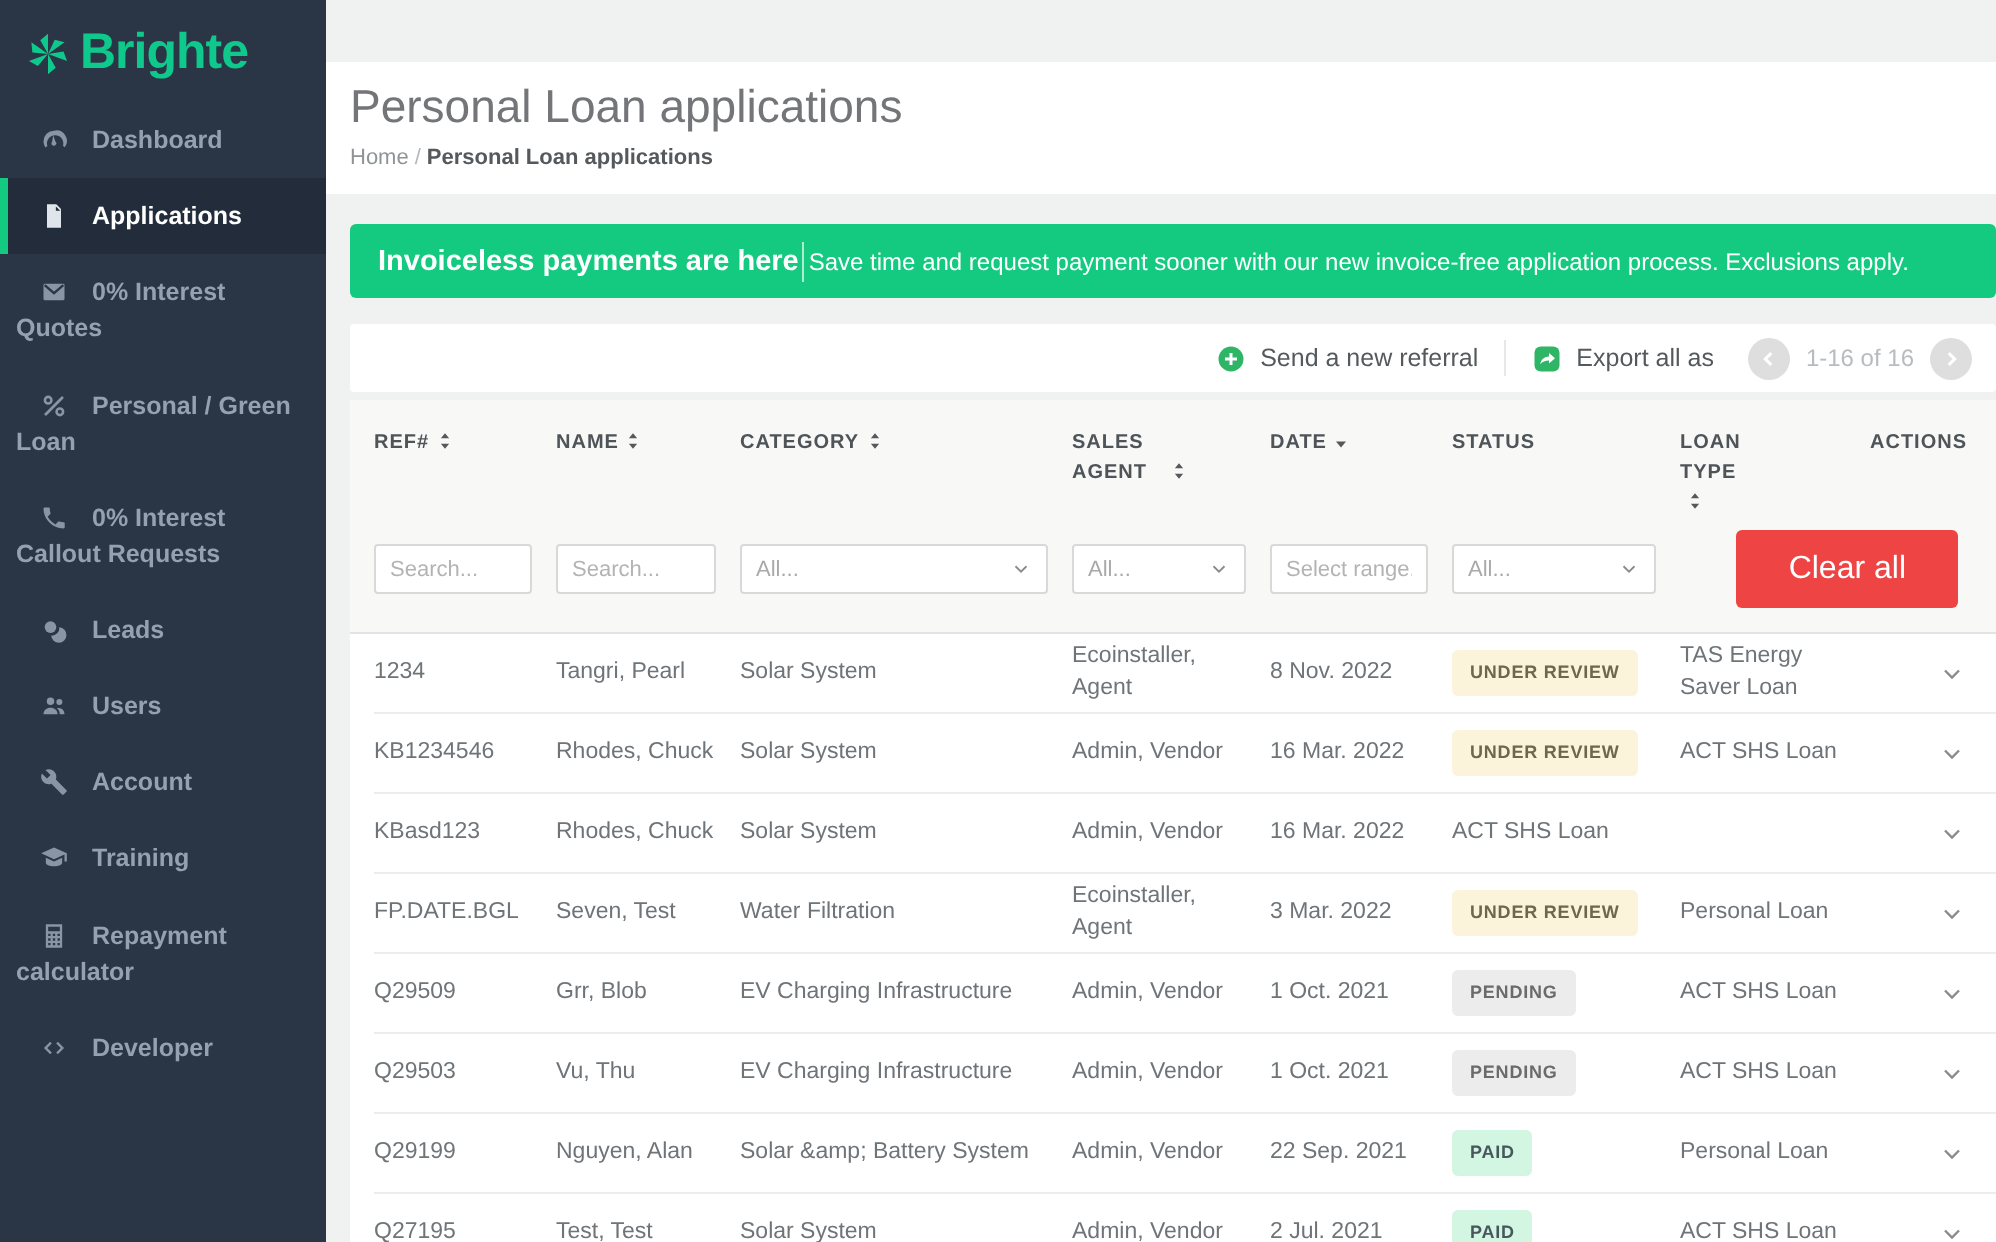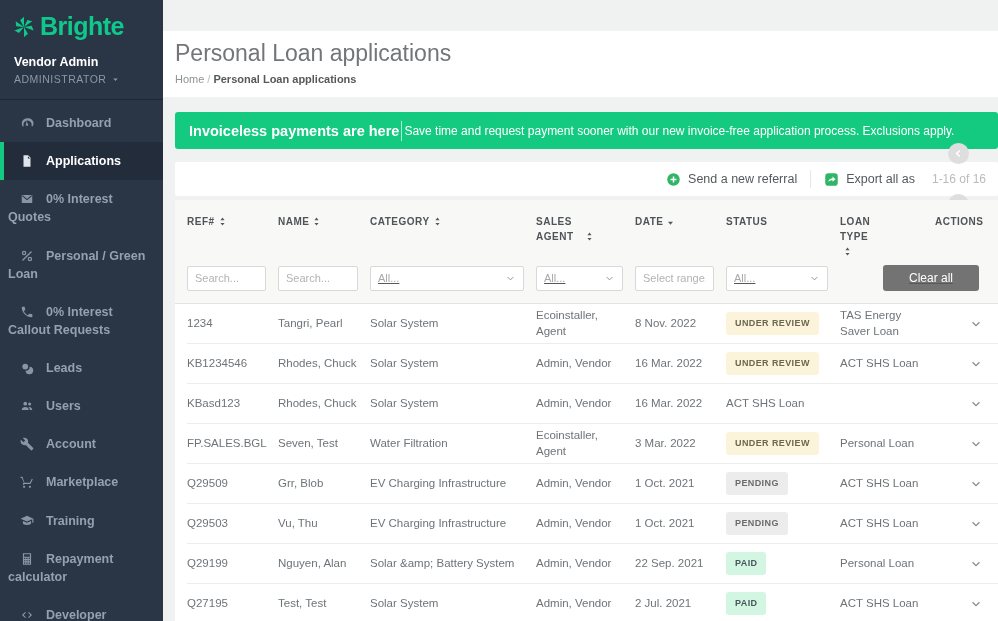--- a/index.html
+++ b/index.html
@@ -60,21 +60,21 @@
 
   
   .toolbar {
     position: absolute; top: 162px; left: 12px; right: 0; height: 34px;
     background: #ffffff; border-radius: 2px;
     display: flex; align-items: center; justify-content: flex-end; gap: 13px; padding: 0 12px;
   }
   .tool-btn { display: flex; align-items: center; gap: 7px; font-size: 12.5px; color: #55595c; cursor: pointer; }
   .tool-btn .icon svg { width: 15px; height: 15px; }
   .tool-divider { width: 1px; height: 18px; background: #e7e7e7; }
-  .pagination { display: flex; align-items: center; gap: 8px; margin-left: 4px; flex-direction: column; }
+  .pagination { display: flex; align-items: center; gap: 8px; margin-left: 4px; }
   .page-circle {
     width: 21px; height: 21px; border-radius: 50%; background: #dedede;
     display: flex; align-items: center; justify-content: center; cursor: pointer;
   }
   .page-circle svg { width: 11px; height: 11px; }
   .page-range { font-size: 12px; color: #b9bcbe; }
 
   
   .table {
     position: absolute; top: 200px; left: 12px; right: 0; bottom: 0;
@@ -90,35 +90,35 @@
   .hcell .icon svg { width: 11px; height: 11px; }
   .hlabel { display: inline; }
   .hlabel.wrap-55 { display: inline-block; max-width: 46px; vertical-align: bottom; }
   .hlabel.wrap-40 { display: inline-block; max-width: 34px; vertical-align: bottom; }
 
   .col-ref { width: 91px; } .col-name { width: 92px; } .col-cat { width: 166px; }
   .col-agent { width: 99px; } .col-date { width: 91px; } .col-status { width: 114px; }
   .col-loan { width: 95px; } .col-actions { flex: 1; }
   .hrow .col-loan { width: 50px; } .hrow .col-actions { flex: 1; padding-left: 45px; }
 
-  .frow { display: flex; align-items: center; margin-top: 6px; padding-right: 19px; text-decoration: underline; }
+  .frow { display: flex; align-items: center; margin-top: 6px; padding-right: 19px; }
   .fcell { padding-right: 12px; }
   .f-input, .f-select {
     width: 100%; height: 25px; border: 1px solid #d9d9d9; border-radius: 2px;
     background: #fff; font-size: 11px; color: #9b9b9b; padding: 0 7px;
     font-family: "Liberation Sans", sans-serif;
   }
   .f-input::placeholder { color: #b3b3b3; }
   .f-select { display: flex; align-items: center; justify-content: space-between; cursor: pointer; }
   .f-select .val { color: #a9a9a9; }
   .f-select .icon { color: #8a8a8a; } .f-select .icon svg { width: 11px; height: 11px; }
   .f-actions { flex: 1; display: flex; justify-content: flex-end; padding-right: 0; }
   .clear-btn {
-    background: #737373; color: #fff; border: none; border-radius: 3px;
-    height: 26px; padding: 0 26px; font-size: 12px; cursor: pointer;
+    background: #ef4444; color: #fff; border: none; border-radius: 3px;
+    height: 39px; padding: 0 26px; font-size: 16px; cursor: pointer;
     font-family: "Liberation Sans", sans-serif;
   }
 
   .tbody { padding-left: 12px; }
   .trow { display: flex; align-items: center; min-height: 40px; border-bottom: 1px solid #ededed; padding: 4px 0; }
   .tcell { font-size: 11.5px; color: #6e7478; line-height: 1.35; padding-right: 6px; }
   .badge {
     display: inline-block; padding: 5px 9px; border-radius: 3px;
     font-size: 9px; font-weight: 700; letter-spacing: 0.4px; white-space: nowrap;
   }
@@ -141,31 +141,20 @@
           <path d="M13 13 L13 2 L8.8 5.6 Z" transform="rotate(55 13 13)"></path>
           <path d="M13 13 L13 2 L8.8 5.6 Z" transform="rotate(-55 13 13)"></path>
           <path d="M13 13 L13 2 L8.8 5.6 Z" transform="rotate(-110 13 13)"></path>
           <path d="M13 13 L13 2 L8.8 5.6 Z" transform="rotate(110 13 13)"></path>
           <path d="M13 13 L13 2 L8.8 5.6 Z" transform="rotate(180 13 13)"></path>
         </g>
       </svg>
     </span>
     <span class="logo-text">Brighte</span>
   </div>
-  <div class="user-block">
-    <div class="user-name">Vendor Admin</div>
-    <div class="user-role">
-      <span>ADMINISTRATOR</span>
-      <span class="icon">
-        <svg width="9" height="9" viewBox="0 0 24 24">
-            <path fill="#8b98a6" d="M6 9l6 7 6-7H6z"></path>
-          </svg>
-      </span>
-    </div>
-  </div>
   <nav class="nav" id="sidebar-nav">
       <div class="nav-item"><span class="icon">
           <svg viewBox="0 0 24 24">
             <path fill="currentColor" d="M12 4a9 9 0 0 0-9 9c0 2 .66 3.9 1.78 5.4l1.58-1.2A7 7 0 1 1 19.64 17l1.58 1.2A9 9 0 0 0 12 4zm1.2 9.3L11.3 8l-.9 5.6a2 2 0 1 0 2.8-.3z"></path>
           </svg>
         </span><span class="nav-label">Dashboard</span></div>
       <div class="nav-item active"><span class="icon">
           <svg viewBox="0 0 24 24">
             <path fill="currentColor" d="M6 2h8l4 4v16H6V2zm7.6 1.8V7.6h3.8l-3.8-3.8z" fill-rule="evenodd"></path>
           </svg>
@@ -200,25 +189,20 @@
             <path fill="currentColor" d="M3 19c0-3.3 2.7-5.4 6-5.4s6 2.1 6 5.4H3z"></path>
             <circle cx="16.6" cy="8.6" r="2.6" fill="currentColor"></circle>
             <path fill="currentColor" d="M16 13.7c2.9.2 5 2.2 5 5.3h-4.1c0-2.2-.8-3.9-2.5-5 .5-.2 1-.3 1.6-.3z"></path>
           </svg>
         </span><span class="nav-label">Users</span></div>
       <div class="nav-item"><span class="icon">
           <svg viewBox="0 0 24 24">
             <path fill="currentColor" d="M22.7 19l-9.1-9.1c.9-2.3.4-5-1.5-6.9-2-2-5-2.4-7.4-1.3L9 6 6 9 1.6 4.7C.4 7.1.9 10.1 2.9 12.1c1.9 1.9 4.6 2.4 6.9 1.5l9.1 9.1c.4.4 1 .4 1.4 0l2.3-2.3c.5-.4.5-1.1.1-1.4z"></path>
           </svg>
         </span><span class="nav-label">Account</span></div>
-      <div class="nav-item"><span class="icon">
-          <svg viewBox="0 0 24 24">
-            <path fill="currentColor" d="M7 18.3a1.9 1.9 0 1 0 0 3.8 1.9 1.9 0 0 0 0-3.8zm10 0a1.9 1.9 0 1 0 0 3.8 1.9 1.9 0 0 0 0-3.8zM7.2 15.5h9.4c.8 0 1.5-.4 1.8-1.1L22 7.2l-1.8-.8-3.4 6.9H7.6L4.3 3H1v2h2l3.5 7.4-1.3 2.3c-.8 1.3.2 2.8 2 2.8z"></path>
-          </svg>
-        </span><span class="nav-label">Marketplace</span></div>
       <div class="nav-item"><span class="icon">
           <svg viewBox="0 0 24 24">
             <path fill="currentColor" d="M12 3 1 8l11 5 9-4.1V15h2V8L12 3zM5 11.8V16c0 1.7 3.1 3 7 3s7-1.3 7-3v-4.2l-7 3.2-7-3.2z"></path>
           </svg>
         </span><span class="nav-label">Training</span></div>
       <div class="nav-item"><span class="icon">
           <svg viewBox="0 0 24 24">
             <path fill="currentColor" fill-rule="evenodd" d="M5 2h14v20H5V2zm2 2v4h10V4H7zm0 6v2h2v-2H7zm4 0v2h2v-2h-2zm4 0v2h2v-2h-2zM7 14v2h2v-2H7zm4 0v2h2v-2h-2zm4 0v2h2v-2h-2zM7 18v2h2v-2H7zm4 0v2h2v-2h-2zm4 0v2h2v-2h-2z"></path>
           </svg>
         </span><span class="nav-label">Repayment calculator</span></div>
@@ -404,21 +388,21 @@
           <div class="tcell col-loan">ACT SHS Loan</div>
           <div class="tcell col-actions">
             <span class="icon row-chevron">
               <svg viewBox="0 0 24 24">
                 <path fill="none" stroke="currentColor" stroke-width="2" d="M6 9l6 6 6-6"></path>
               </svg>
             </span>
           </div>
         </div>
         <div class="trow">
-          <div class="tcell col-ref">FP.SALES.BGL</div>
+          <div class="tcell col-ref">FP.DATE.BGL</div>
           <div class="tcell col-name">Seven, Test</div>
           <div class="tcell col-cat">Water Filtration</div>
           <div class="tcell col-agent">Ecoinstaller, Agent</div>
           <div class="tcell col-date">3 Mar. 2022</div>
           <div class="tcell col-status"><span class="badge badge-review">UNDER REVIEW</span></div>
           <div class="tcell col-loan">Personal Loan</div>
           <div class="tcell col-actions">
             <span class="icon row-chevron">
               <svg viewBox="0 0 24 24">
                 <path fill="none" stroke="currentColor" stroke-width="2" d="M6 9l6 6 6-6"></path>

